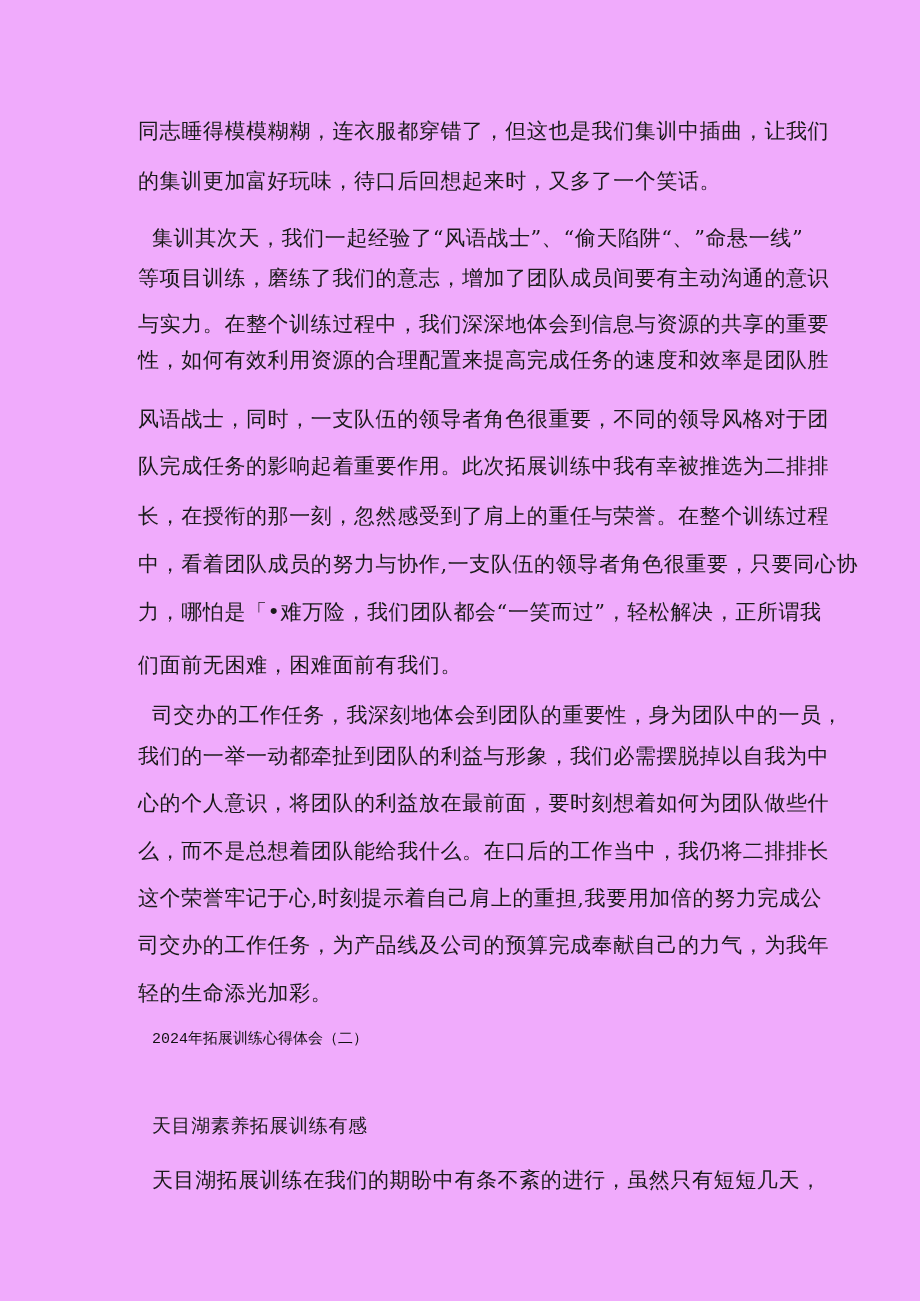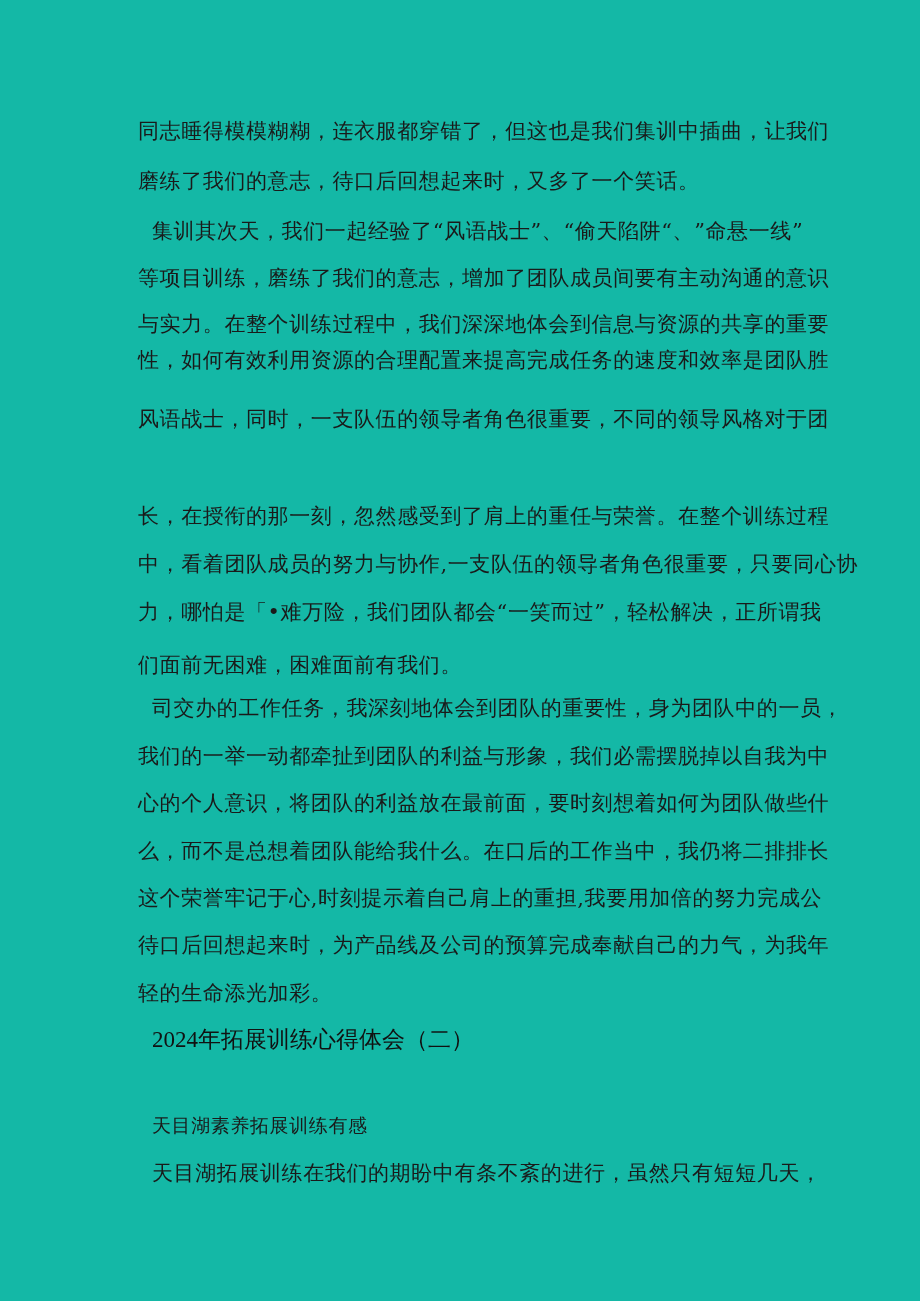--- a/index.html
+++ b/index.html
@@ -1,49 +1,50 @@
 <!DOCTYPE html>
 <html><head>
 <meta charset="utf-8">
 <style>
   html, body { margin: 0; padding: 0; background: #ffffff; }
   body { width: 920px; height: 1301px; position: relative; overflow: hidden;
          font-family: "DejaVu Serif", "Liberation Serif", serif; color: #1a1a1a; }
-  .page { position: absolute; left: 0; top: 0; width: 920px; height: 1301px; background: #14b8a6; }
+  .page { position: absolute; left: 0; top: 0; width: 920px; height: 1301px; background: #f0abfc; }
   .line { position: absolute; left: 138px; width: 650px; font-size: 21px; line-height: 26px;
           white-space: nowrap; letter-spacing: 0.6px; }
-  .line.indent { left: 152px; }
-  .heading { position: absolute; left: 152px; font-family: Liberation Serif, serif;
-             font-size: 23px; line-height: 26px; white-space: nowrap; color: #111; }
+  .line.indent { left: 152px; margin-top: 7px; }
+  .heading { position: absolute; left: 152px; font-family: Liberation Mono, monospace;
+             font-size: 15px; line-height: 26px; white-space: nowrap; color: #111; }
   .subtitle { position: absolute; left: 152px; font-size: 19px; line-height: 26px; white-space: nowrap; letter-spacing: 0.6px; }
 </style>
 </head>
 <body>
 
 <div class="page">
 
   <div class="line" style="top:118px">同志睡得模模糊糊，连衣服都穿错了，但这也是我们集训中插曲，让我们</div>
-  <div class="line" style="top:168px">磨练了我们的意志，待口后回想起来时，又多了一个笑话。</div>
+  <div class="line" style="top:168px">的集训更加富好玩味，待口后回想起来时，又多了一个笑话。</div>
 
   <div class="line indent" style="top:218px">集训其次天，我们一起经验了“风语战士”、“偷天陷阱“、”命悬一线”</div>
   <div class="line" style="top:311px">与实力。在整个训练过程中，我们深深地体会到信息与资源的共享的重要</div>
   <div class="line" style="top:265px">等项目训练，磨练了我们的意志，增加了团队成员间要有主动沟通的意识</div>
   <div class="line" style="top:347px">性，如何有效利用资源的合理配置来提高完成任务的速度和效率是团队胜</div>
   <div class="line" style="top:406px">风语战士，同时，一支队伍的领导者角色很重要，不同的领导风格对于团</div>
+  <div class="line" style="top:453px">队完成任务的影响起着重要作用。此次拓展训练中我有幸被推选为二排排</div>
   <div class="line" style="top:503px">长，在授衔的那一刻，忽然感受到了肩上的重任与荣誉。在整个训练过程</div>
   <div class="line" style="top:551px">中，看着团队成员的努力与协作,一支队伍的领导者角色很重要，只要同心协</div>
   <div class="line" style="top:599px">力，哪怕是「•难万险，我们团队都会“一笑而过”，轻松解决，正所谓我</div>
   <div class="line" style="top:652px">们面前无困难，困难面前有我们。</div>
 
   <div class="line indent" style="top:695px">司交办的工作任务，我深刻地体会到团队的重要性，身为团队中的一员，</div>
   <div class="line" style="top:743px">我们的一举一动都牵扯到团队的利益与形象，我们必需摆脱掉以自我为中</div>
   <div class="line" style="top:790px">心的个人意识，将团队的利益放在最前面，要时刻想着如何为团队做些什</div>
   <div class="line" style="top:838px">么，而不是总想着团队能给我什么。在口后的工作当中，我仍将二排排长</div>
   <div class="line" style="top:885px">这个荣誉牢记于心,时刻提示着自己肩上的重担,我要用加倍的努力完成公</div>
-  <div class="line" style="top:932px">待口后回想起来时，为产品线及公司的预算完成奉献自己的力气，为我年</div>
+  <div class="line" style="top:932px">司交办的工作任务，为产品线及公司的预算完成奉献自己的力气，为我年</div>
   <div class="line" style="top:980px">轻的生命添光加彩。</div>
 
   <div class="heading" style="top:1027px">2024年拓展训练心得体会（二）</div>
 
   <div class="subtitle" style="top:1112px">天目湖素养拓展训练有感</div>
 
   <div class="line indent" style="top:1160px">天目湖拓展训练在我们的期盼中有条不紊的进行，虽然只有短短几天，</div>
 
 </div>
 

